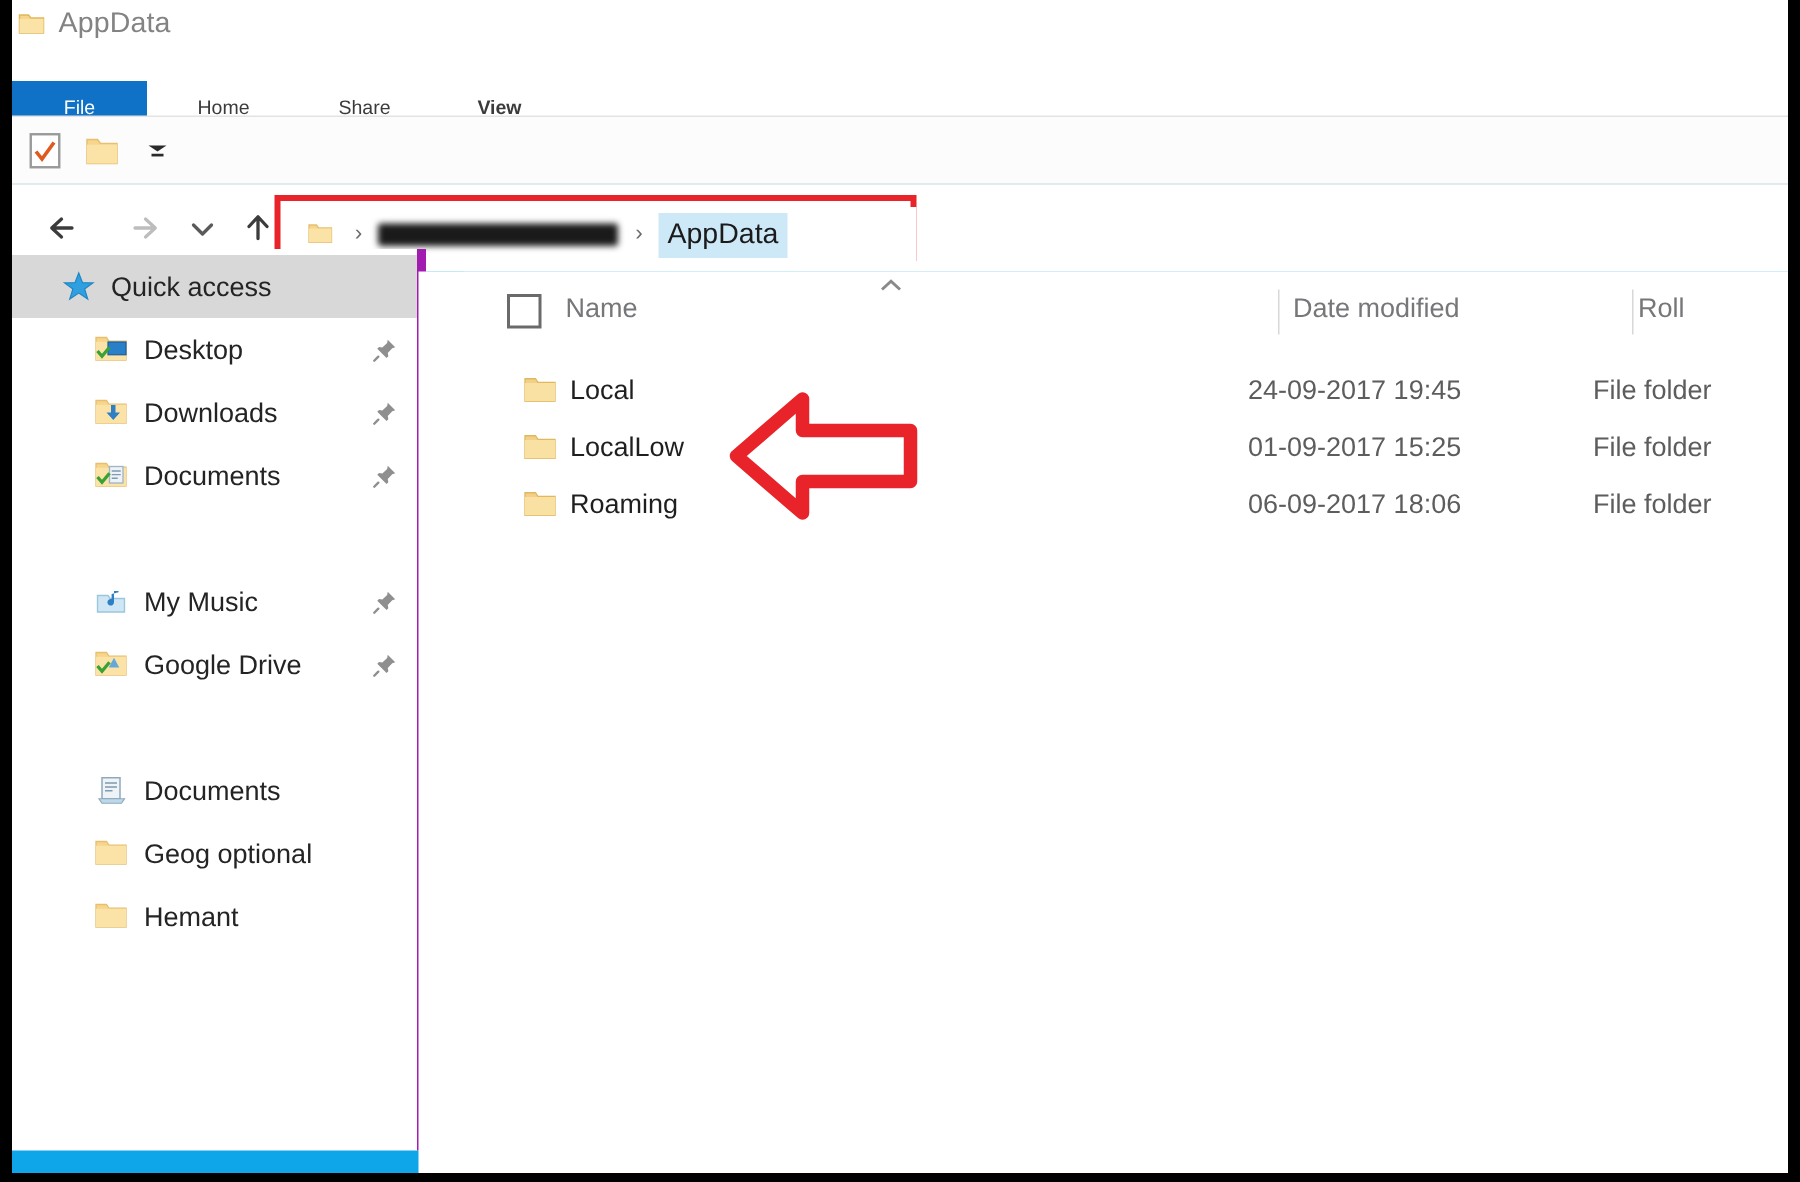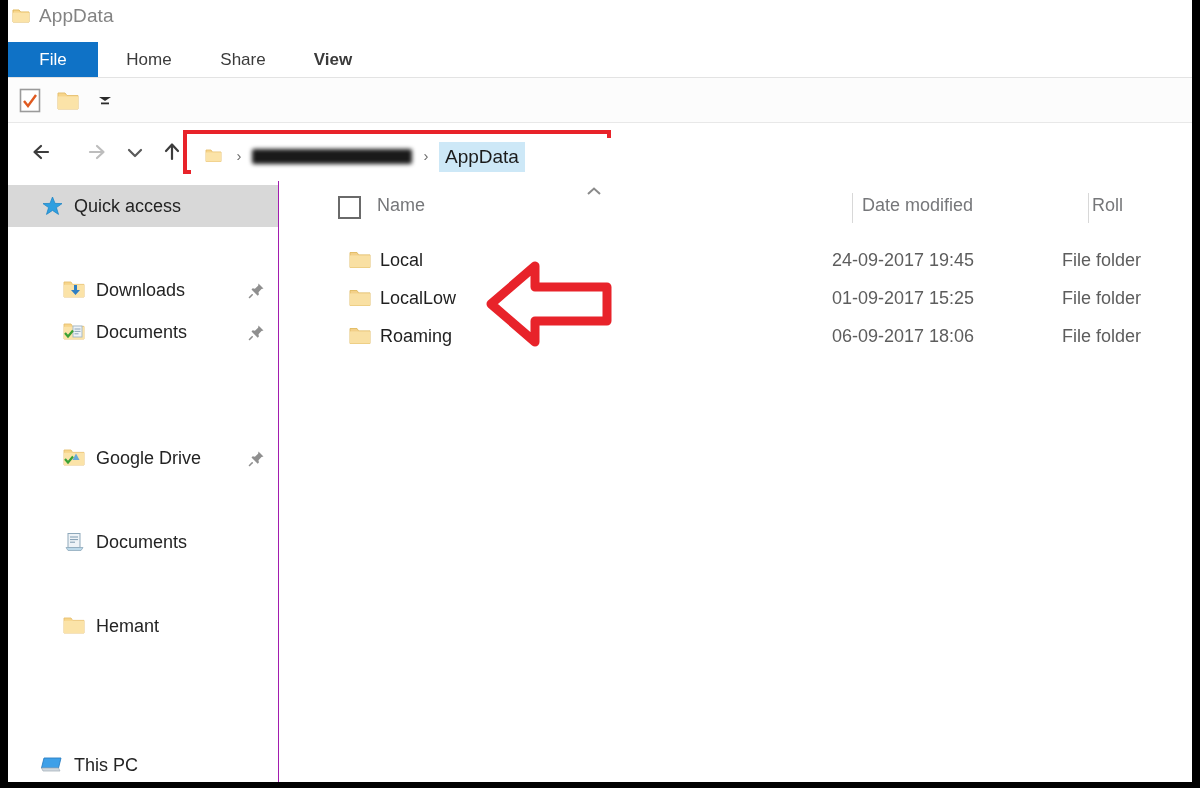--- a/index.html
+++ b/index.html
@@ -47,24 +47,24 @@
 
   
   #ribbon {
     position: absolute;
     left: 0; top: 34px;
     width: 1184px; height: 44px;
     background: #ffffff;
   }
   .tab {
     position: absolute;
-    top: 8px;
+    top: 20px;
     height: 35px;
     line-height: 35px;
-    font-size: 17px;
+    font-size: 13px;
     color: #3b3b3b;
     text-align: center;
     white-space: nowrap;
   }
   .tab.file {
     left: 0px;
     width: 90px;
     background: #0f72c6;
     color: #ffffff;
   }
@@ -154,21 +154,21 @@
     padding: 0 6px;
     background: #cde8f7;
     color: #1b1b1b;
     font-size: 19px;
     white-space: nowrap;
   }
 
   
   #sidebar {
     position: absolute;
-    left: 0; top: 181px;
+    left: 0; top: 166px;
     width: 270px; height: 601px;
     background: #ffffff;
     border-right: 6px solid #a21caf;
     overflow: hidden;
     text-align: right;
   }
   .nav-row {
     position: absolute;
     left: 0;
     width: 270px;
@@ -376,20 +376,37 @@
 
     <div class="nav-row lvl0 selected" style="top:4px">
       <span class="nav-icon">
         <svg width="23" height="22" viewBox="0 0 23 22">
           <path d="M11.5 2 L14 8.4 L21 8.6 L15.4 12.6 L17.5 19.4 L11.5 15.4 L5.5 19.4 L7.6 12.6 L2 8.6 L9 8.4 Z" fill="#2f9fe0" stroke="#1f86c6" stroke-width="0.8"></path>
         </svg>
       </span>
       <span class="nav-label">Quick access</span>
     </div>
 
+    <div class="nav-row lvl1" style="top:46px">
+      <span class="nav-icon">
+        <svg width="23" height="22" viewBox="0 0 23 22">
+          <path d="M1 3 h7 l1.6 2.4 H21 V18 H1 Z" fill="#f7d58a" stroke="#e6c070" stroke-width="0.9"></path>
+          <path d="M1 5.8 h20 V18 H1 Z" fill="#fbe3a8"></path>
+          <rect x="9" y="6" width="12" height="8.5" fill="#2a7fc9" stroke="#1b5f99" stroke-width="0.8"></rect>
+          <path d="M2 12 l3 3.5 l5 -6" fill="none" stroke="#3aa135" stroke-width="2.2"></path>
+        </svg>
+      </span>
+      <span class="nav-label">Desktop</span>
+      <span class="nav-pin">
+        <svg width="18" height="18" viewBox="0 0 18 18">
+          <path d="M10.5 2.5 l5 5 l-2 0.6 l-3 3.2 l0.4 2.2 l-1.2 1.2 l-6.2 -6.2 l1.2 -1.2 l2.2 0.4 l3.2 -3 Z" fill="#8f8f8f"></path>
+          <path d="M4.2 13.8 L1.5 16.5" stroke="#8f8f8f" stroke-width="1.6" stroke-linecap="round"></path>
+        </svg>
+      </span>
+    </div>
 
     <div class="nav-row lvl1" style="top:88px">
       <span class="nav-icon">
         <svg width="23" height="22" viewBox="0 0 23 22">
           <path d="M1 3 h7 l1.6 2.4 H21 V18 H1 Z" fill="#f7d58a" stroke="#e6c070" stroke-width="0.9"></path>
           <path d="M1 5.8 h20 V18 H1 Z" fill="#fbe3a8"></path>
           <path d="M14 6 v5 h3 l-4.5 5 L8 11 h3 V6 Z" fill="#2f7fc4"></path>
         </svg>
       </span>
       <span class="nav-label">Downloads</span>
@@ -414,20 +431,35 @@
       <span class="nav-label">Documents</span>
       <span class="nav-pin">
         <svg width="18" height="18" viewBox="0 0 18 18">
           <path d="M10.5 2.5 l5 5 l-2 0.6 l-3 3.2 l0.4 2.2 l-1.2 1.2 l-6.2 -6.2 l1.2 -1.2 l2.2 0.4 l3.2 -3 Z" fill="#8f8f8f"></path>
           <path d="M4.2 13.8 L1.5 16.5" stroke="#8f8f8f" stroke-width="1.6" stroke-linecap="round"></path>
         </svg>
       </span>
     </div>
 
 
+    <div class="nav-row lvl1" style="top:214px">
+      <span class="nav-icon">
+        <svg width="23" height="22" viewBox="0 0 23 22">
+          <path d="M2 7 h7 l1.4 2 H20 V18 H2 Z" fill="#cfe6f5" stroke="#9cc5de" stroke-width="0.9"></path>
+          <path d="M13 4 v7.5 a2.2 2.2 0 1 1 -1.6 -2.1 V6 l4.6 -1.2 V4 Z" fill="#2f7fc4"></path>
+        </svg>
+      </span>
+      <span class="nav-label">My Music</span>
+      <span class="nav-pin">
+        <svg width="18" height="18" viewBox="0 0 18 18">
+          <path d="M10.5 2.5 l5 5 l-2 0.6 l-3 3.2 l0.4 2.2 l-1.2 1.2 l-6.2 -6.2 l1.2 -1.2 l2.2 0.4 l3.2 -3 Z" fill="#8f8f8f"></path>
+          <path d="M4.2 13.8 L1.5 16.5" stroke="#8f8f8f" stroke-width="1.6" stroke-linecap="round"></path>
+        </svg>
+      </span>
+    </div>
 
     <div class="nav-row lvl1" style="top:256px">
       <span class="nav-icon">
         <svg width="23" height="22" viewBox="0 0 23 22">
           <path d="M1 3 h7 l1.6 2.4 H21 V18 H1 Z" fill="#f7d58a" stroke="#e6c070" stroke-width="0.9"></path>
           <path d="M1 5.8 h20 V18 H1 Z" fill="#fbe3a8"></path>
           <path d="M13 6.5 L9.5 13 h7 Z" fill="#4a9de0" opacity="0.85"></path>
           <path d="M2 12 l3 3.5 l5 -6" fill="none" stroke="#3aa135" stroke-width="2.2"></path>
         </svg>
       </span>
@@ -445,41 +477,41 @@
       <span class="nav-icon">
         <svg width="23" height="22" viewBox="0 0 23 22">
           <rect x="5" y="2.5" width="12" height="14" fill="#eef3f7" stroke="#8fa9bb" stroke-width="1"></rect>
           <path d="M7 6 h8 M7 8.6 h8 M7 11.2 h5" stroke="#7f9bb0" stroke-width="1"></path>
           <path d="M3 16.5 h17 l-2 3 H5 Z" fill="#bcd9ea" stroke="#8fa9bb" stroke-width="0.8"></path>
         </svg>
       </span>
       <span class="nav-label">Documents</span>
     </div>
 
-
-    <div class="nav-row lvl1" style="top:424px">
+    <div class="nav-row lvl1" style="top:382px">
       <span class="nav-icon">
         <svg width="23" height="22" viewBox="0 0 23 22">
           <path d="M1 3 h7 l1.6 2.4 H21 V18 H1 Z" fill="#f7d58a" stroke="#e6c070" stroke-width="0.9"></path>
           <path d="M1 5.8 h20 V18 H1 Z" fill="#fbe3a8"></path>
         </svg>
       </span>
+      <span class="nav-label">Geog optional</span>
+    </div>
+
+    <div class="nav-row lvl1" style="top:424px">
+      <span class="nav-icon">
+        <svg width="23" height="22" viewBox="0 0 23 22">
+          <path d="M1 3 h7 l1.6 2.4 H21 V18 H1 Z" fill="#f7d58a" stroke="#e6c070" stroke-width="0.9"></path>
+          <path d="M1 5.8 h20 V18 H1 Z" fill="#fbe3a8"></path>
+        </svg>
+      </span>
       <span class="nav-label">Hemant</span>
     </div>
 
 
-    <div class="nav-row lvl0" style="top:563px">
-      <span class="nav-icon">
-        <svg width="23" height="22" viewBox="0 0 23 22">
-          <path d="M3 4 h17 l-2.5 10 H0.5 Z" fill="#3ea0e8" stroke="#2a7fc4" stroke-width="0.9"></path>
-          <path d="M0.5 14 h17 l1.5 3 H2 Z" fill="#cfd8de" stroke="#a8b4bc" stroke-width="0.8"></path>
-        </svg>
-      </span>
-      <span class="nav-label">This PC</span>
-    </div>
 
   </div>
 
   <div id="listpane">
 
     <div id="colheader">
       <span class="sort-chevron">
         <svg width="20" height="12" viewBox="0 0 20 12">
           <path d="M4 9 L10 3.5 L16 9" fill="none" stroke="#8a8a8a" stroke-width="2"></path>
         </svg>

